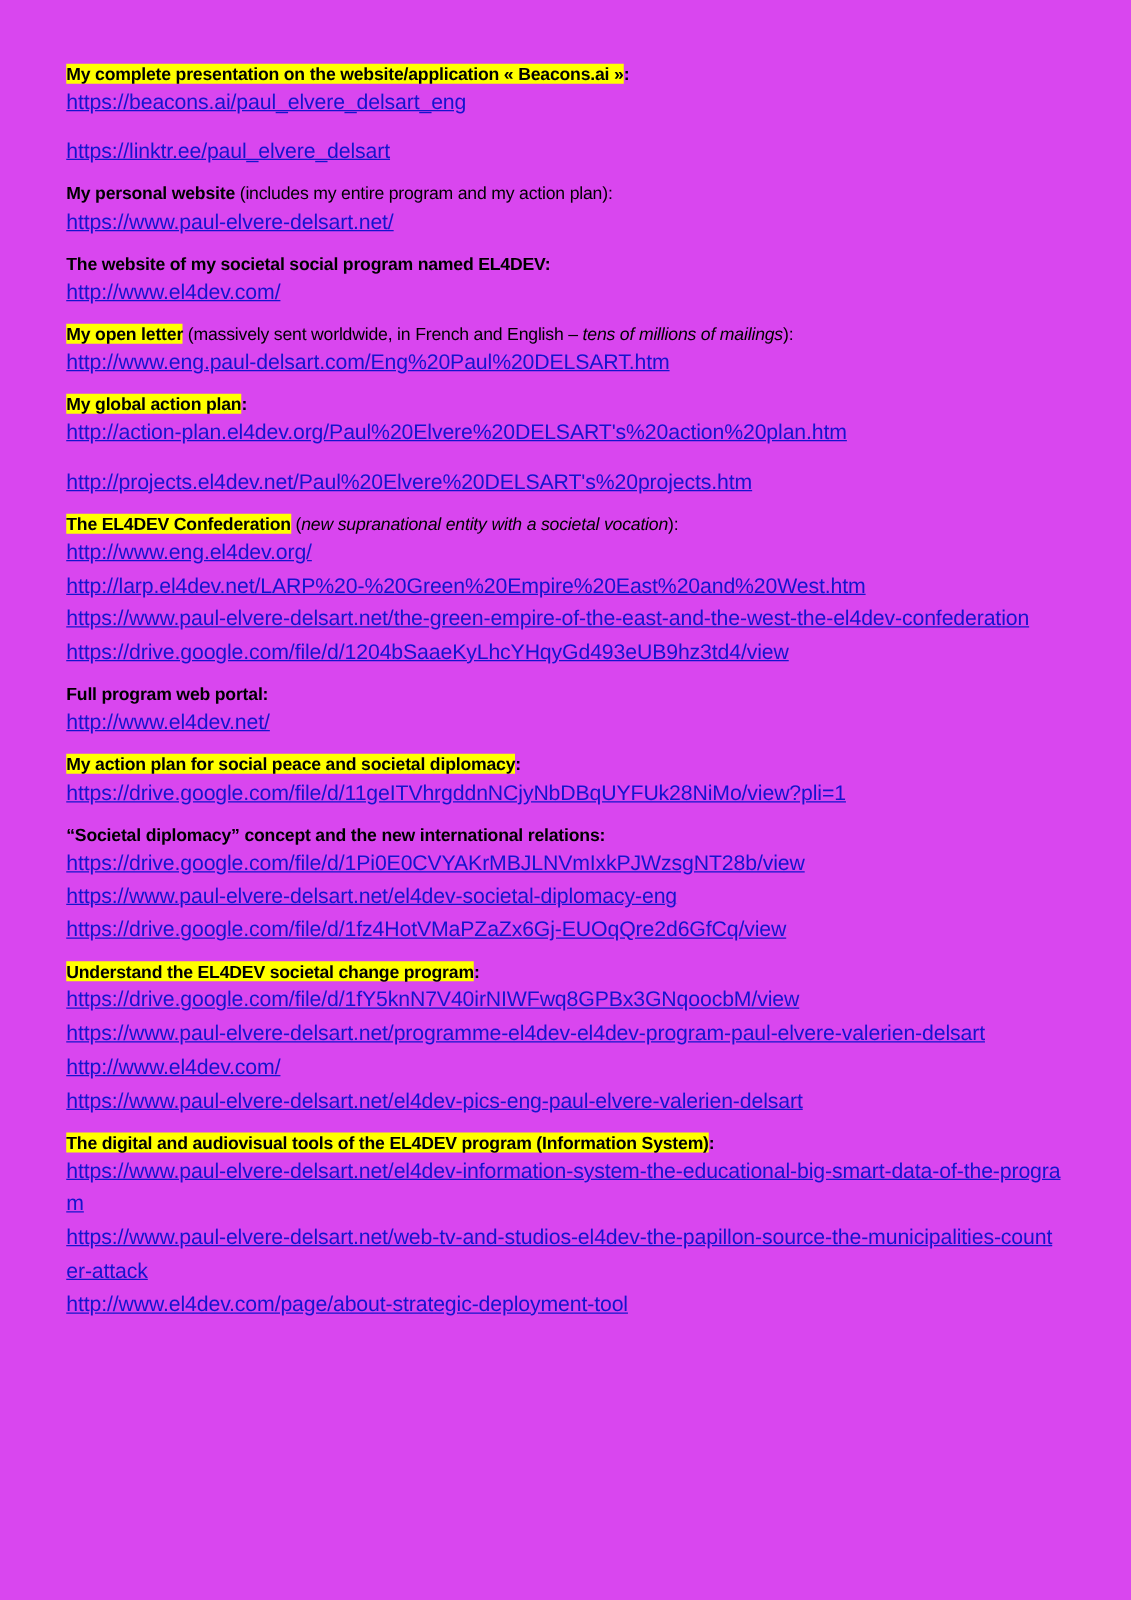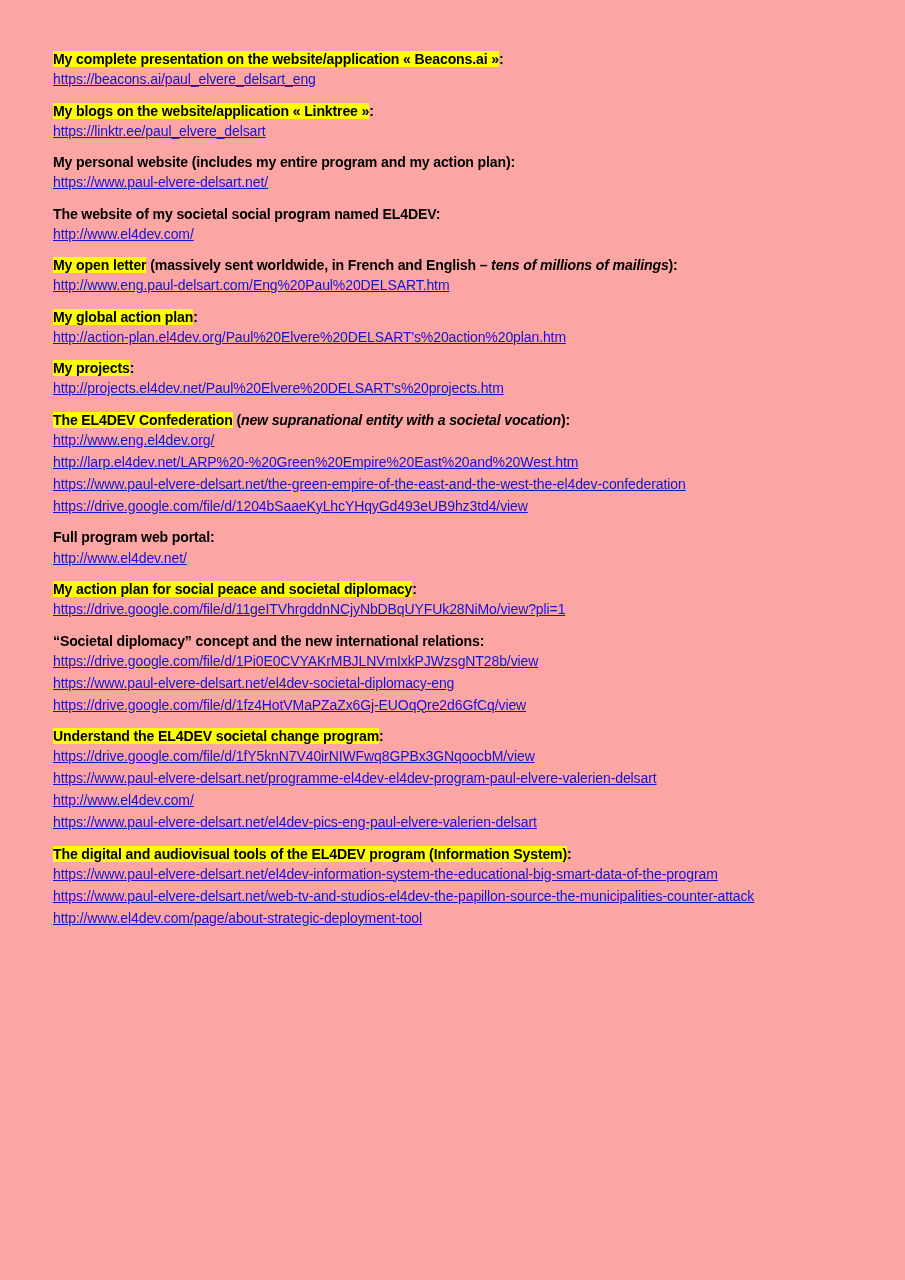--- a/index.html
+++ b/index.html
@@ -10,21 +10,21 @@
   body {
     width: 905px;
     height: 1280px;
     font-family: "Liberation Sans", sans-serif;
     -webkit-font-smoothing: antialiased;
   }
   .page {
     position: relative;
     width: 905px;
     height: 1280px;
-    background: #fca5a5;
+    background: #d946ef;
     box-sizing: border-box;
     padding: 52px 55px 24px 53px;
     overflow: hidden;
   }
   .doc-body {
     font-size: 14.1px;
     line-height: 1.0;
     color: #000000;
   }
   .block {
@@ -37,32 +37,32 @@
     font-size: 14.1px;
     color: #000000;
     letter-spacing: -0.15px;
     margin-bottom: 3px;
     white-space: nowrap;
   }
   .hl {
     background-color: #ffff00;
   }
   .normal-weight {
-    font-weight: bold;
+    font-weight: normal;
   }
   .ital {
     font-style: italic;
-    font-weight: bold;
+    font-weight: normal;
     margin-top: 48px;
   }
   .link {
     display: block;
     color: #1414cd;
     text-decoration: underline;
-    font-size: 14px;
+    font-size: 17px;
     line-height: 1.57;
     letter-spacing: -0.1px;
     word-break: break-all;
     cursor: pointer;
   }
   .links {
     margin-top: 1px;
   }
 </style>
 </head>
@@ -70,21 +70,20 @@
 
 <div class="page">
   <div class="doc-body" id="doc-body">
       <div class="block">
         <div class="heading"><span class="hl">My complete presentation on the website/application « Beacons.ai »</span><span>:</span></div>
         <div class="links">
           <a class="link" href="#">https://beacons.ai/paul_elvere_delsart_eng</a>
         </div>
       </div>
       <div class="block">
-        <div class="heading"><span class="hl">My blogs on the website/application « Linktree »</span><span>:</span></div>
         <div class="links">
           <a class="link" href="#">https://linktr.ee/paul_elvere_delsart</a>
         </div>
       </div>
       <div class="block">
         <div class="heading"><span>My personal website</span><span class="normal-weight"> (includes my entire program and my action plan):</span></div>
         <div class="links">
           <a class="link" href="#">https://www.paul-elvere-delsart.net/</a>
         </div>
       </div>
@@ -100,21 +99,20 @@
           <a class="link" href="#">http://www.eng.paul-delsart.com/Eng%20Paul%20DELSART.htm</a>
         </div>
       </div>
       <div class="block">
         <div class="heading"><span class="hl">My global action plan</span><span>:</span></div>
         <div class="links">
           <a class="link" href="#">http://action-plan.el4dev.org/Paul%20Elvere%20DELSART's%20action%20plan.htm</a>
         </div>
       </div>
       <div class="block">
-        <div class="heading"><span class="hl">My projects</span><span>:</span></div>
         <div class="links">
           <a class="link" href="#">http://projects.el4dev.net/Paul%20Elvere%20DELSART's%20projects.htm</a>
         </div>
       </div>
       <div class="block">
         <div class="heading"><span class="hl">The EL4DEV Confederation</span><span class="normal-weight"> (</span><span class="ital">new supranational entity with a societal vocation</span><span class="normal-weight">):</span></div>
         <div class="links">
           <a class="link" href="#">http://www.eng.el4dev.org/</a>
           <a class="link" href="#">http://larp.el4dev.net/LARP%20-%20Green%20Empire%20East%20and%20West.htm</a>
           <a class="link" href="#">https://www.paul-elvere-delsart.net/the-green-empire-of-the-east-and-the-west-the-el4dev-confederation</a>

